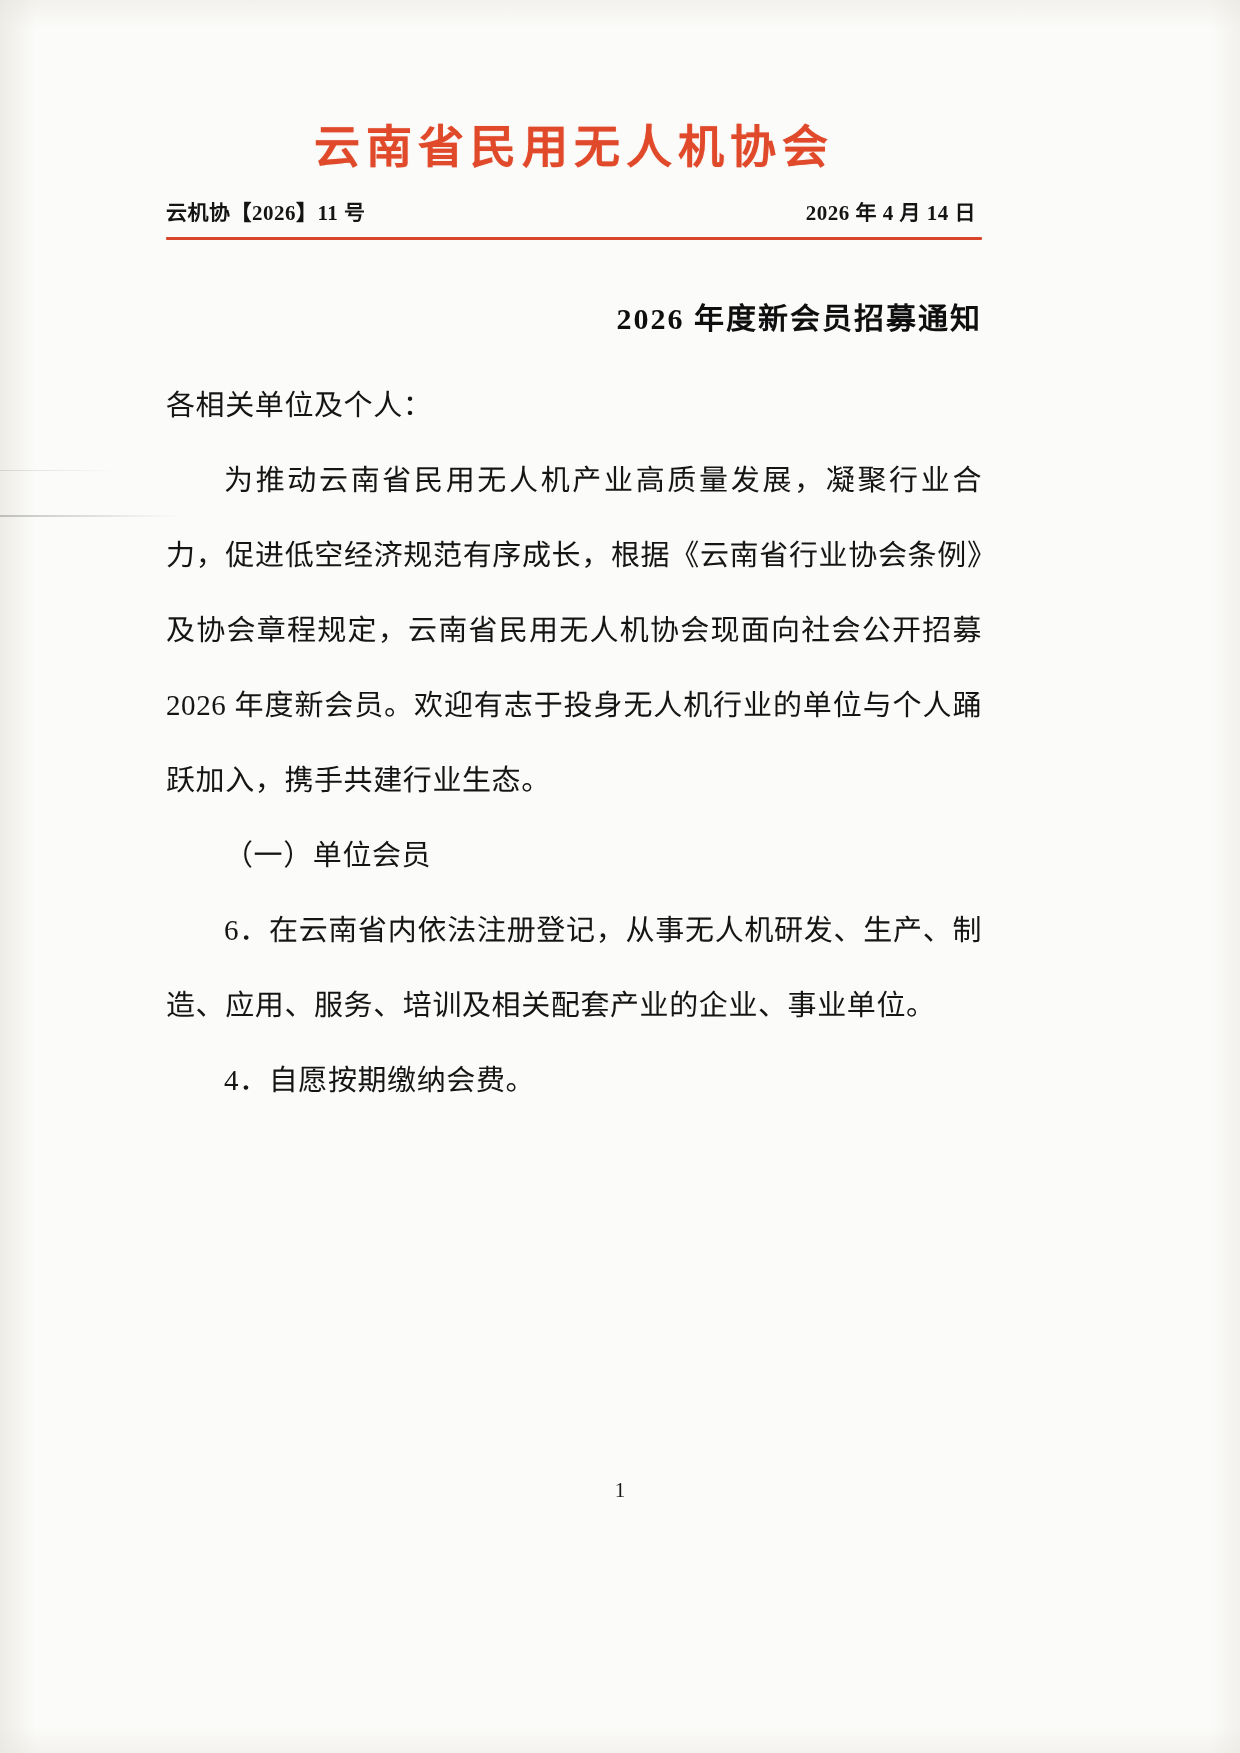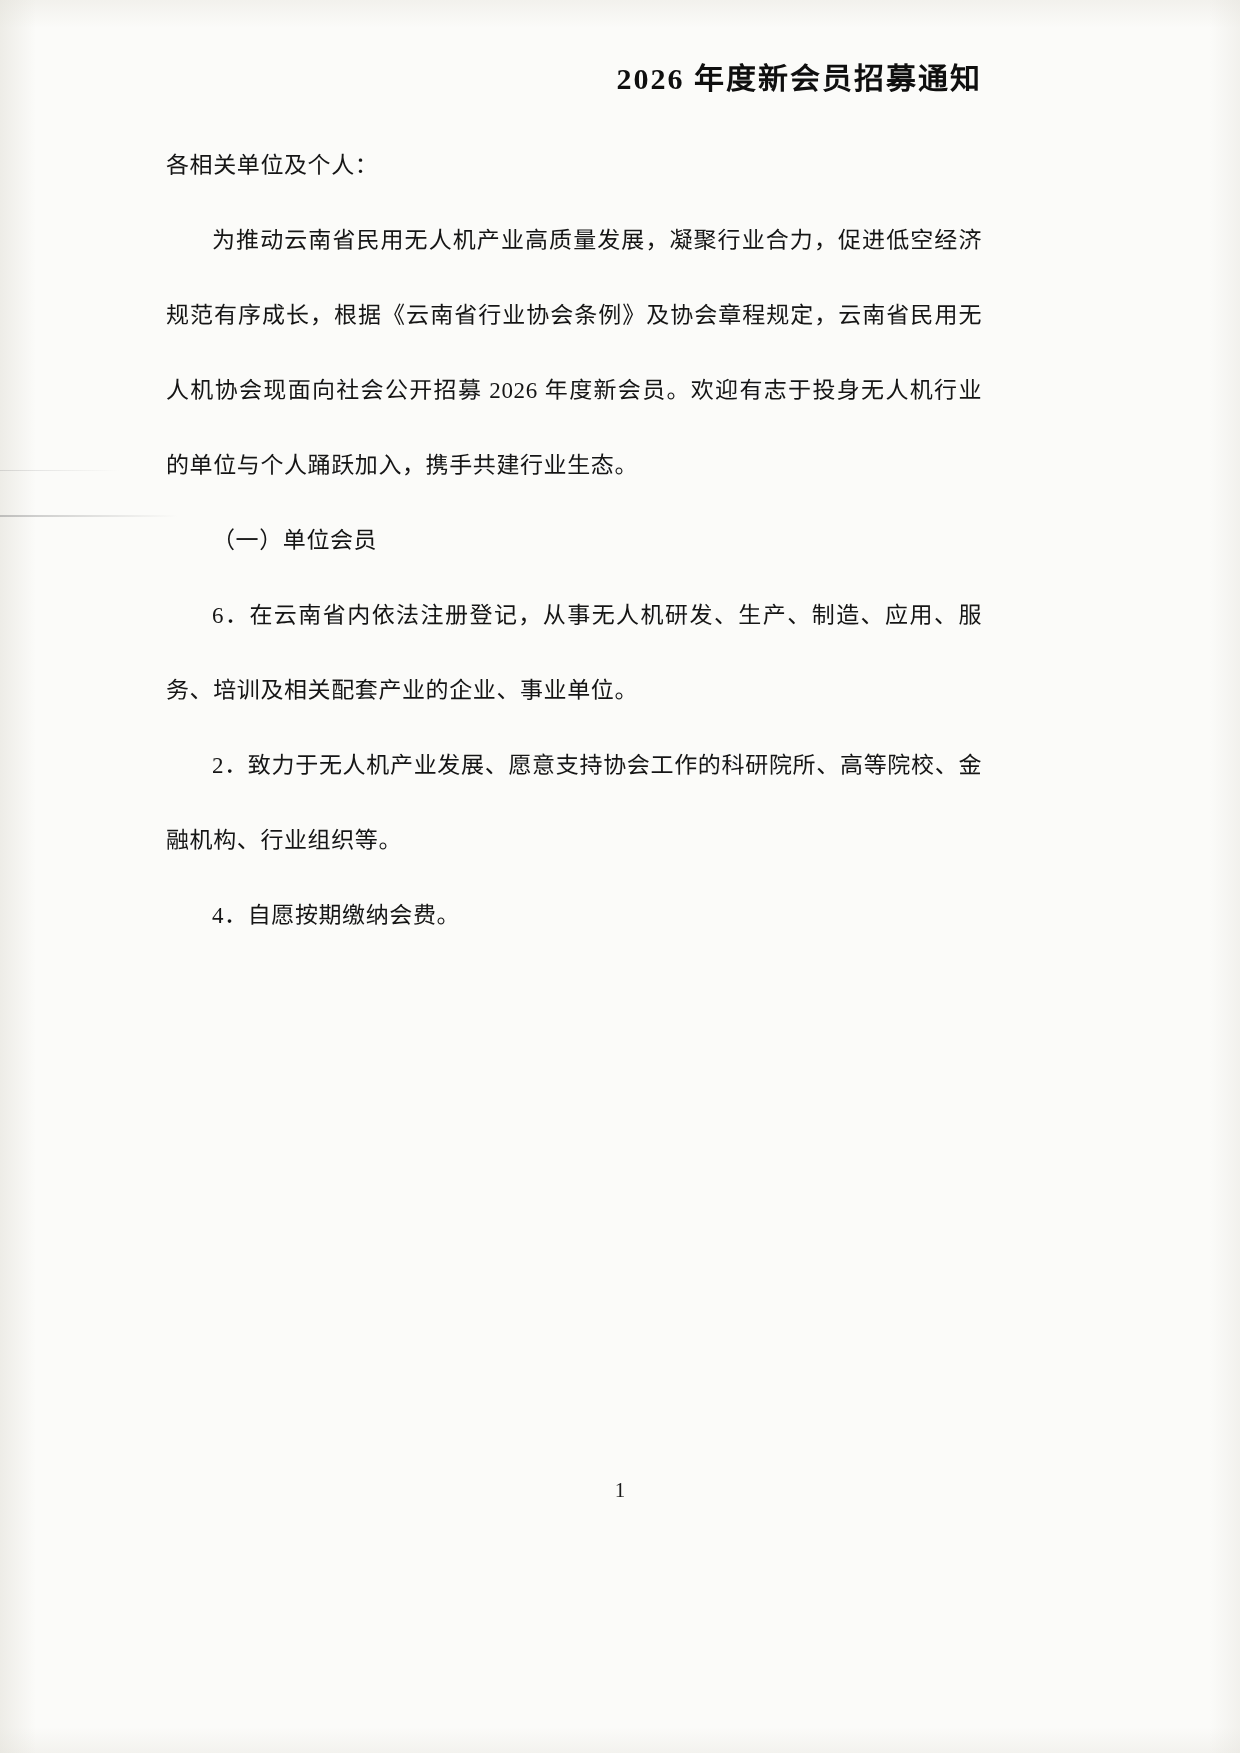--- a/index.html
+++ b/index.html
@@ -95,21 +95,21 @@
     text-align: right;
     font-weight: bold;
     font-size: 30px;
     letter-spacing: 2px;
     margin-top: 54px;
     color: #0f0f0f;
     white-space: nowrap;
   }
 
   .para {
-    font-size: 23px;
+    font-size: 29px;
     line-height: 75px;
     letter-spacing: 0.6px;
     text-align: justify;
     text-justify: inter-ideograph;
     color: #151515;
     margin: 0;
   }
   .salutation {
     margin-top: 30px;
   }
@@ -143,33 +143,42 @@
 <body>
 
 <div class="page">
 
   <div class="paper-tint"></div>
   <div class="scan-streak s2"></div>
   <div class="scan-streak"></div>
 
   <div class="content">
 
+    <div class="letterhead">
+      <div class="letterhead-title">云南省民用无人机协会</div>
+
+      <div class="docmeta">
+        <div class="doc-number">云机协【2026】11 号</div>
+        <div class="doc-date">2026 年 4 月 14 日</div>
+      </div>
+
+      <div class="rule"></div>
+    </div>
 
     <div class="doc-title">2026 年度新会员招募通知</div>
 
     <p class="para salutation">各相关单位及个人：</p>
 
     <p class="para indent">为推动云南省民用无人机产业高质量发展，凝聚行业合力，促进低空经济规范有序成长，根据《云南省行业协会条例》及协会章程规定，云南省民用无人机协会现面向社会公开招募 2026 年度新会员。欢迎有志于投身无人机行业的单位与个人踊跃加入，携手共建行业生态。</p>
 
 
     <p class="para indent">（一）单位会员</p>
 
     <p class="para item">6．在云南省内依法注册登记，从事无人机研发、生产、制造、应用、服务、培训及相关配套产业的企业、事业单位。</p>
 
-    <p class="para item">2．致力于无人机产业发展、愿意支持协会工作的科研院所、高等院校、金融机构、行业组织等。</p>
 
 
     <p class="para item">4．自愿按期缴纳会费。</p>
 
   </div>
 
   <div class="page-number">1</div>
 
 </div>
 

